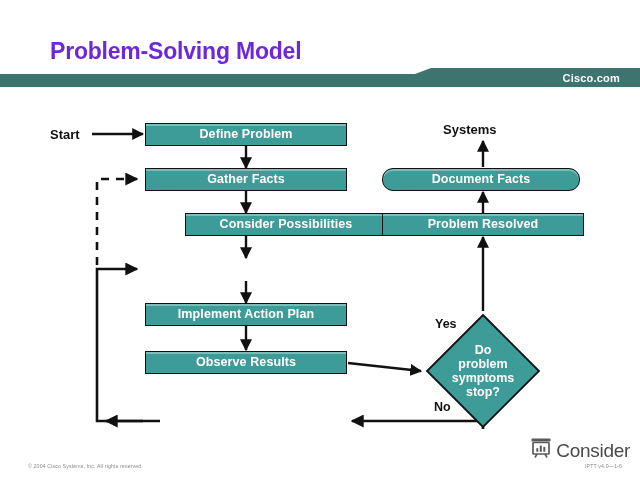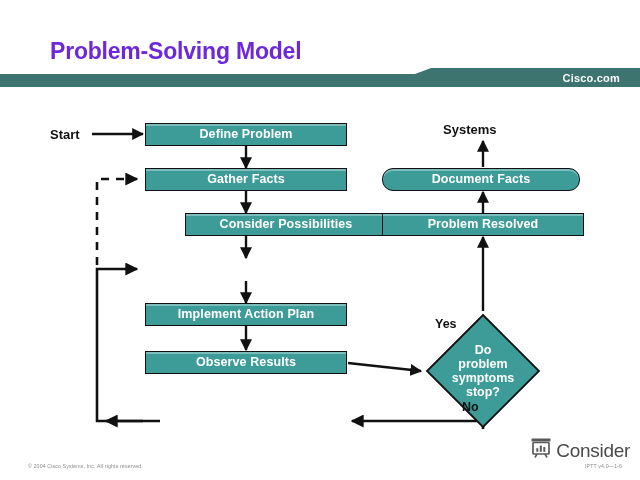--- a/index.html
+++ b/index.html
@@ -113,21 +113,21 @@
   .annot {
     position: absolute;
     font-size: 13px;
     font-weight: bold;
     color: #111111;
     white-space: nowrap;
   }
   #label-start    { left: 50px;  top: 127px; }
   #label-finished { left: 443px; top: 122px; }
   #label-yes      { left: 435px; top: 317px; font-size: 12.5px; }
-  #label-no       { left: 434px; top: 400px; font-size: 12.5px; margin-left: 28px; }
+  #label-no       { left: 434px; top: 400px; font-size: 12.5px; }
 
   
   #footer-left {
     position: absolute;
     left: 28px;
     top: 463px;
     font-size: 5.2px;
     color: #8a8a8a;
     letter-spacing: 0.15px;
     white-space: nowrap;

